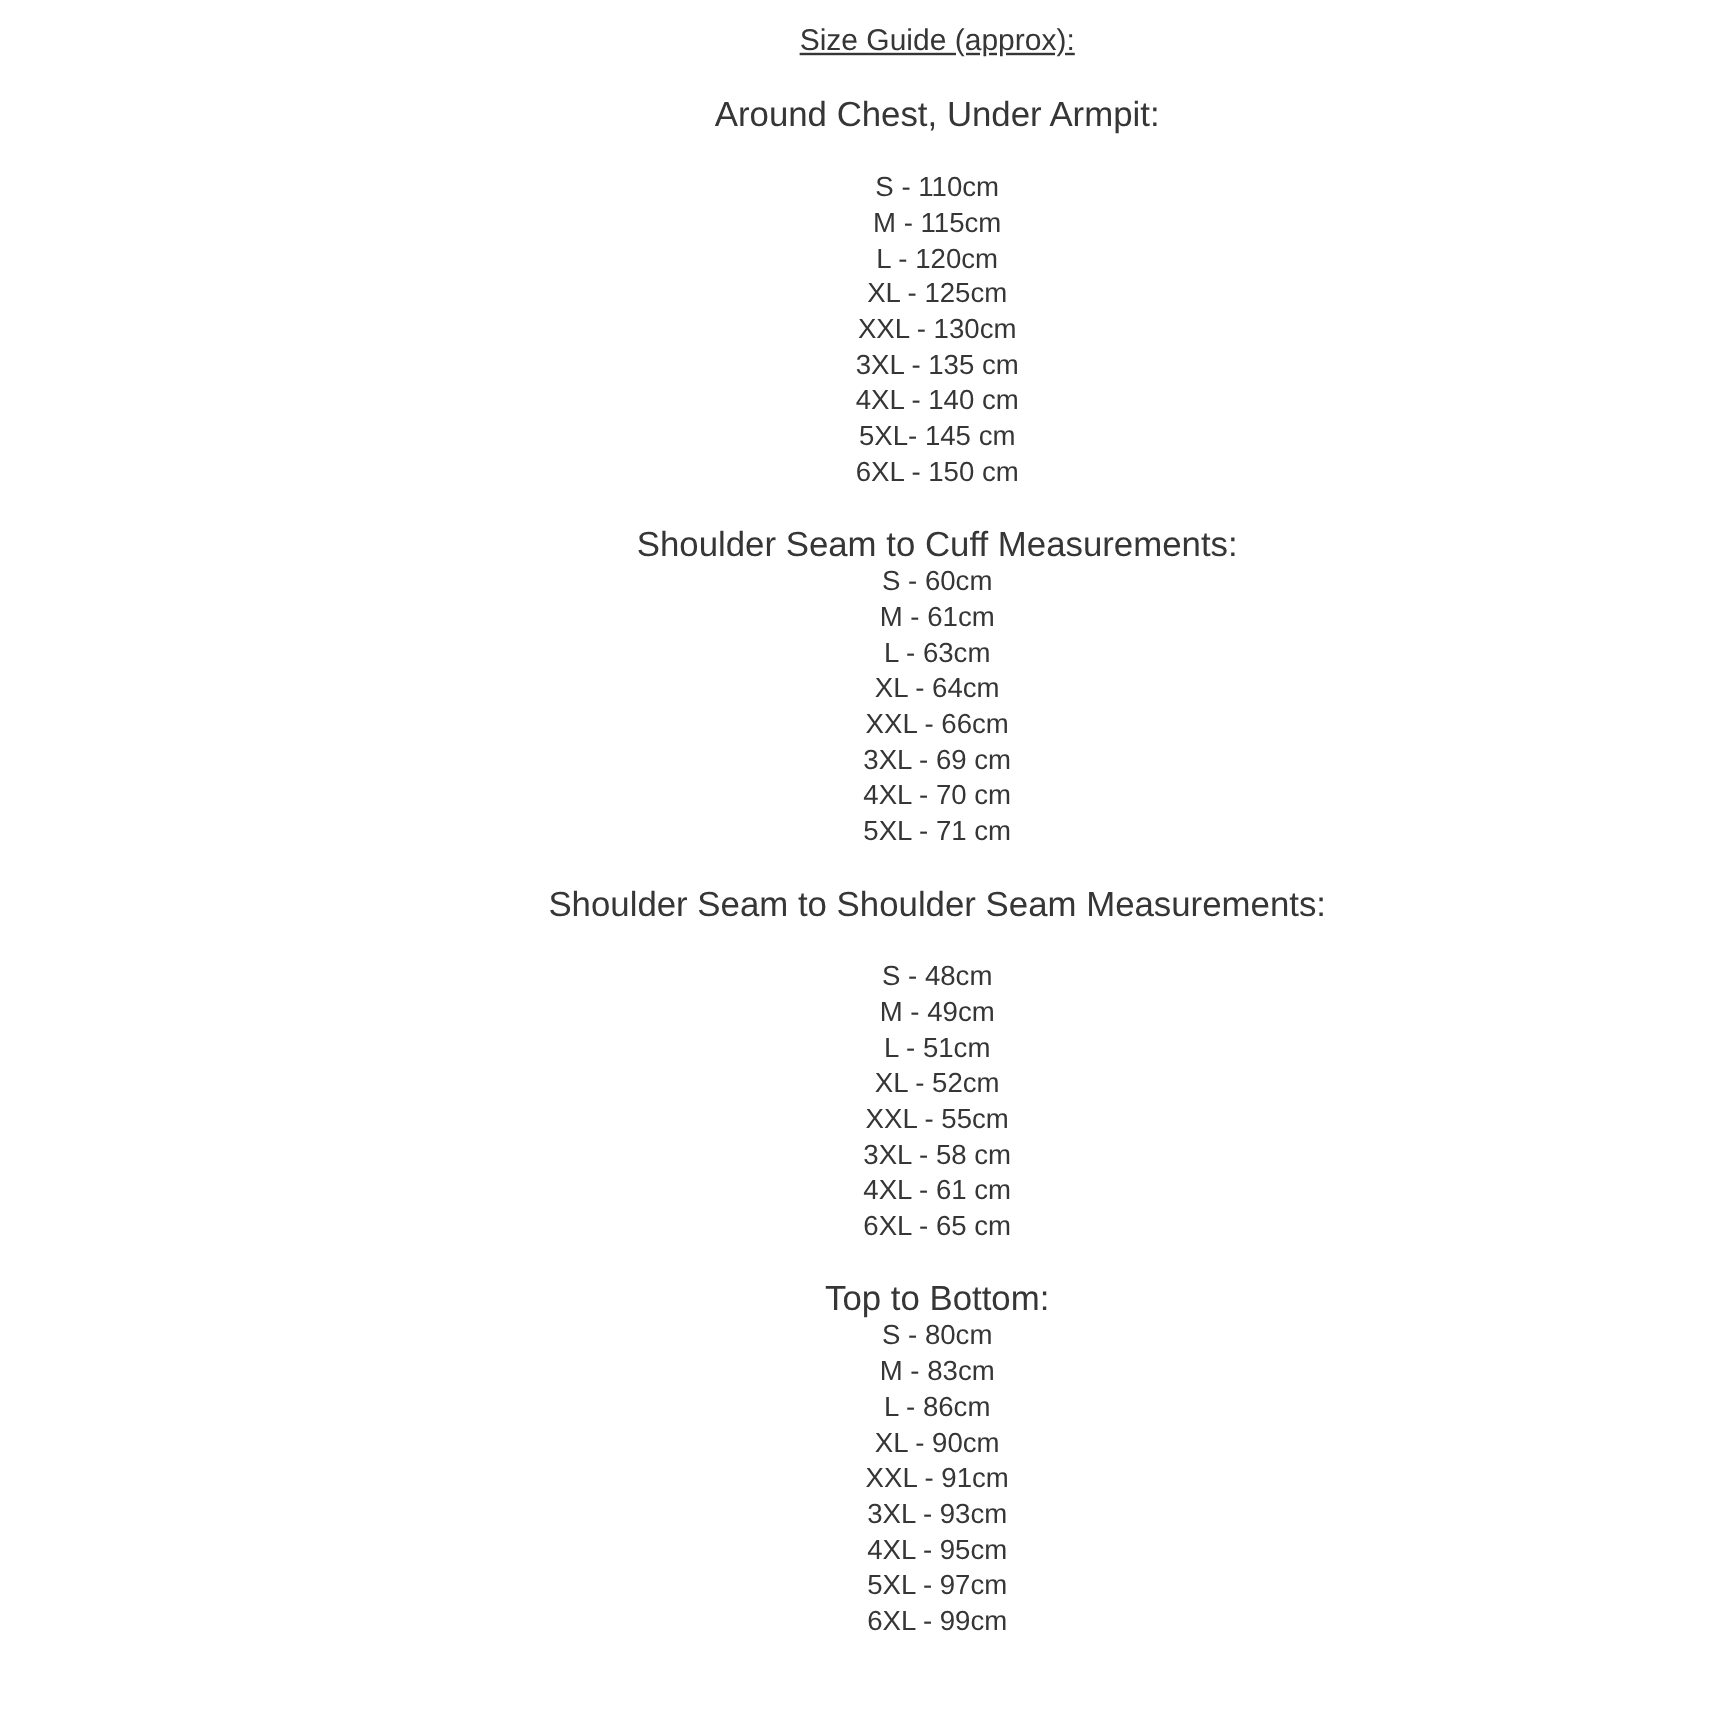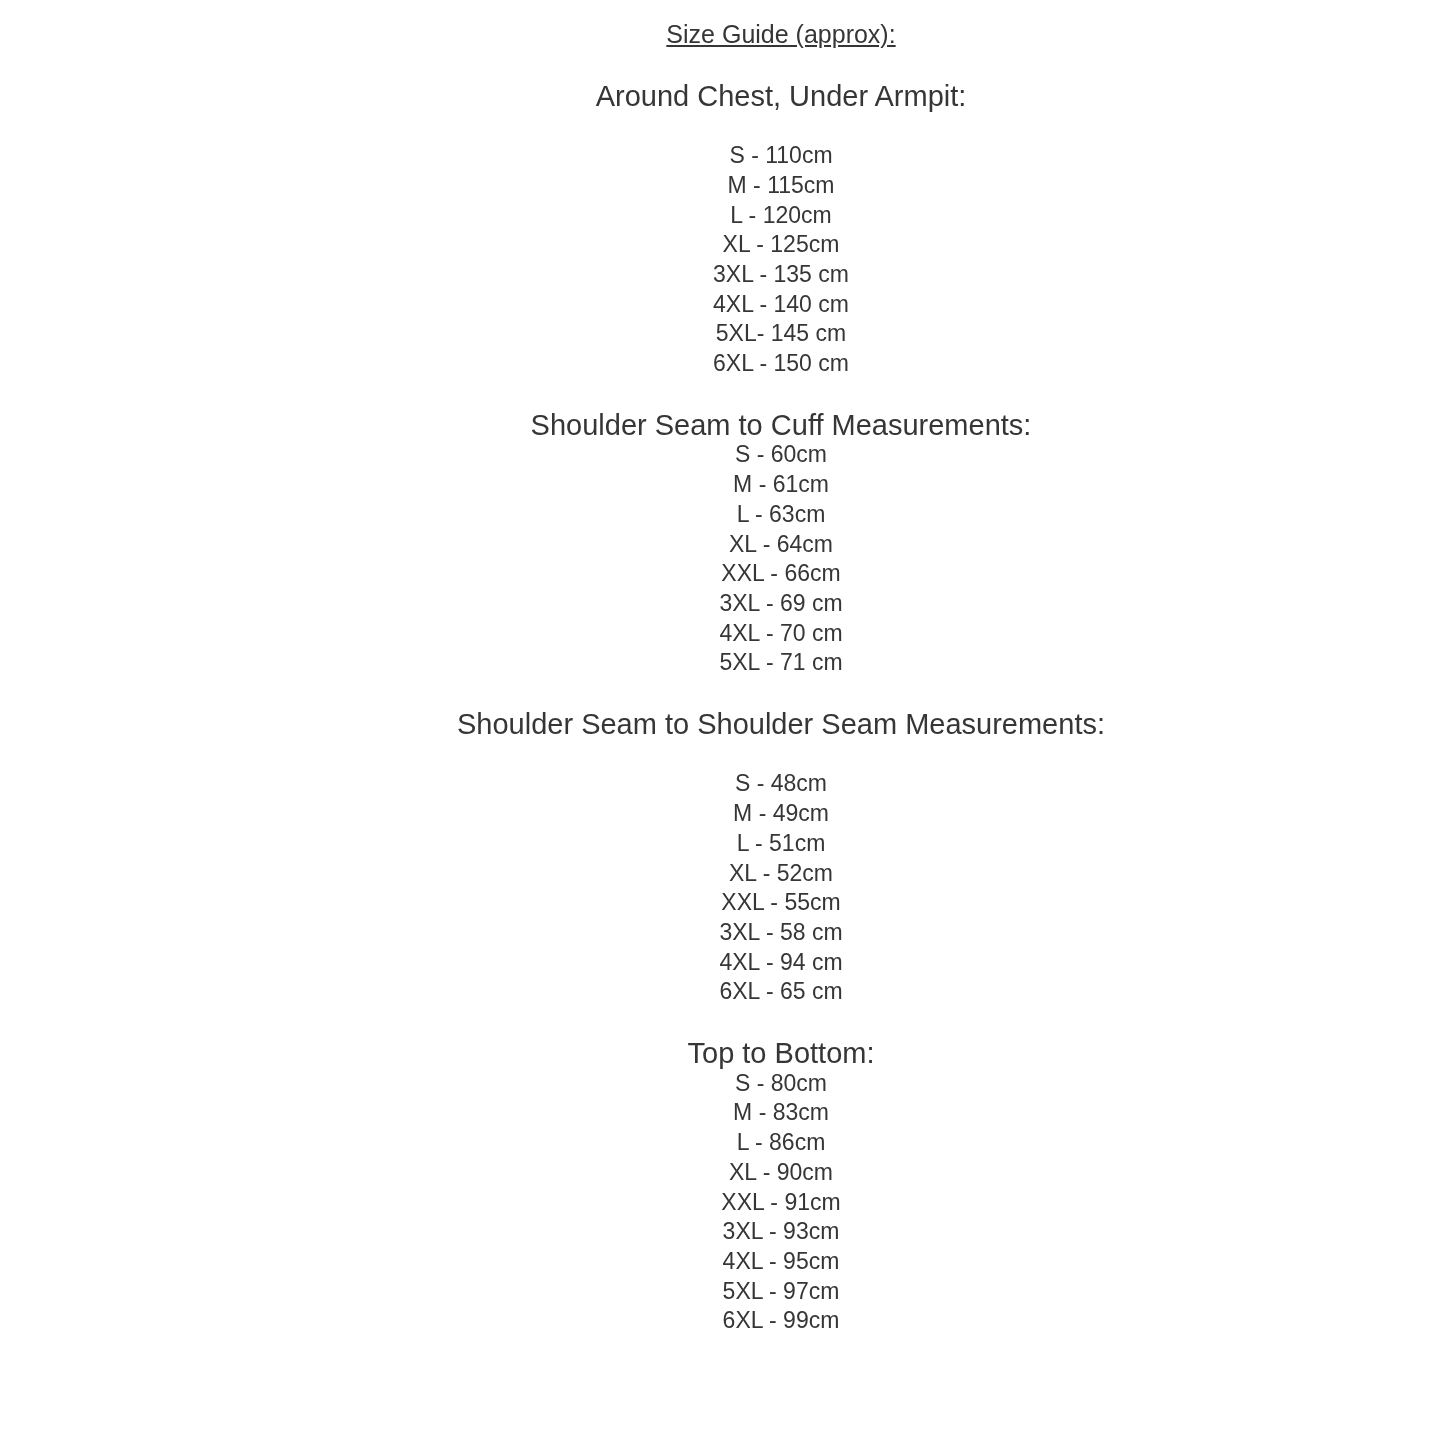--- a/index.html
+++ b/index.html
@@ -59,20 +59,21 @@
 <div class="page">
   <h1 class="title">Size Guide (approx):</h1>
   <div id="sections-host">
   <section class="section">
     <h2 class="heading">Around Chest, Under Armpit:</h2>
     <div class="items">
           <p class="line">S - 110cm</p>
           <p class="line">M - 115cm</p>
           <p class="line">L - 120cm</p>
           <p class="line">XL - 125cm</p>
+          <p class="line">XXL - 130cm</p>
           <p class="line">3XL - 135 cm</p>
           <p class="line">4XL - 140 cm</p>
           <p class="line">5XL- 145 cm</p>
           <p class="line">6XL - 150 cm</p>
         </div>
   </section>
 
   <section class="section">
     <h2 class="heading">Shoulder Seam to Cuff Measurements:</h2>
     <div class="items">
@@ -89,21 +90,21 @@
 
   <section class="section">
     <h2 class="heading">Shoulder Seam to Shoulder Seam Measurements:</h2>
     <div class="items">
           <p class="line">S - 48cm</p>
           <p class="line">M - 49cm</p>
           <p class="line">L - 51cm</p>
           <p class="line">XL - 52cm</p>
           <p class="line">XXL - 55cm</p>
           <p class="line">3XL - 58 cm</p>
-          <p class="line">4XL - 94 cm</p>
+          <p class="line">4XL - 61 cm</p>
           <p class="line">6XL - 65 cm</p>
         </div>
   </section>
 
   <section class="section">
     <h2 class="heading">Top to Bottom:</h2>
     <div class="items">
           <p class="line">S - 80cm</p>
           <p class="line">M - 83cm</p>
           <p class="line">L - 86cm</p>

